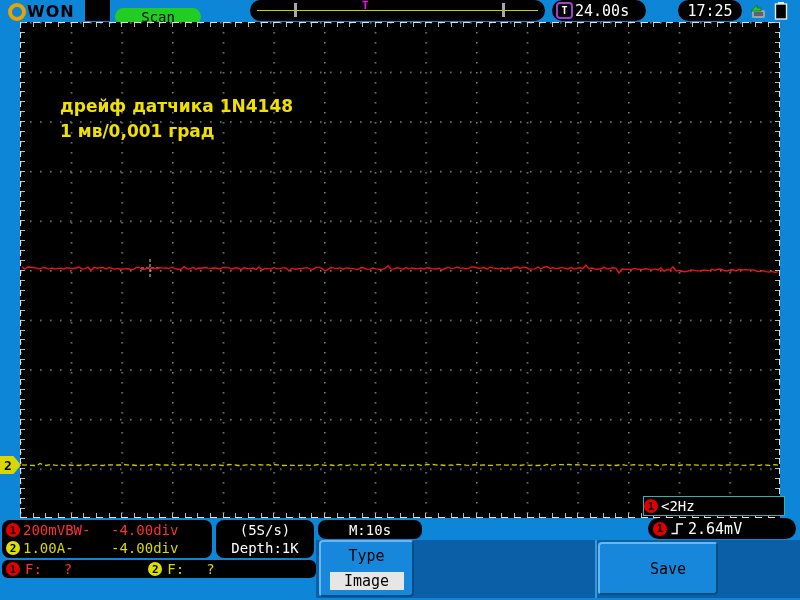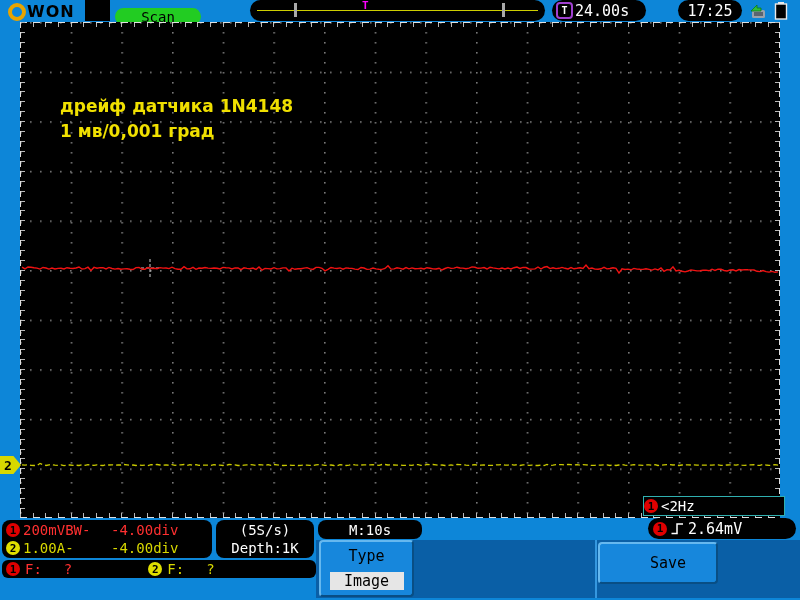--- a/index.html
+++ b/index.html
@@ -79,21 +79,21 @@
     display:flex;align-items:center;font-size:14px;}
   .f-bar .badge{margin-left:4px;}
   .f-bar .fl{margin-left:5px;} .f-bar .fv{margin-left:22px;}
   .f-bar .b2{margin-left:76px;}
   .softkey{position:absolute;background:#1787dc;border:2px solid;
     border-color:#66b8ef #094e84 #094e84 #66b8ef;border-radius:4px;box-sizing:border-box;
     color:#000;font-size:15px;cursor:pointer;}
   .type-btn{left:319px;top:540px;width:95px;height:57px;text-align:center;}
   .type-btn .lab{margin-top:5px;}
   .type-btn .val{width:74px;margin:7px auto 0;background:#e6e6e6;}
-  .save-btn{left:598px;top:542px;width:120px;height:42px;display:flex;align-items:center;justify-content:center;padding-left:20px;}
+  .save-btn{left:598px;top:542px;width:120px;height:53px;display:flex;align-items:center;justify-content:center;padding-left:20px;}
   .sep-line{position:absolute;left:595px;top:540px;width:2px;height:58px;background:#3598e0;}
 </style>
 </head>
 <body>
 
 <div id="screen">
 
   <div class="topbar">
     <div class="logo">
       <span class="logo-ring"></span>

